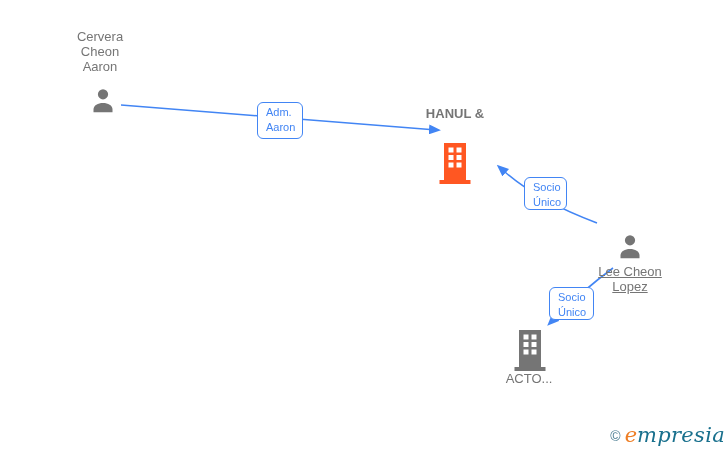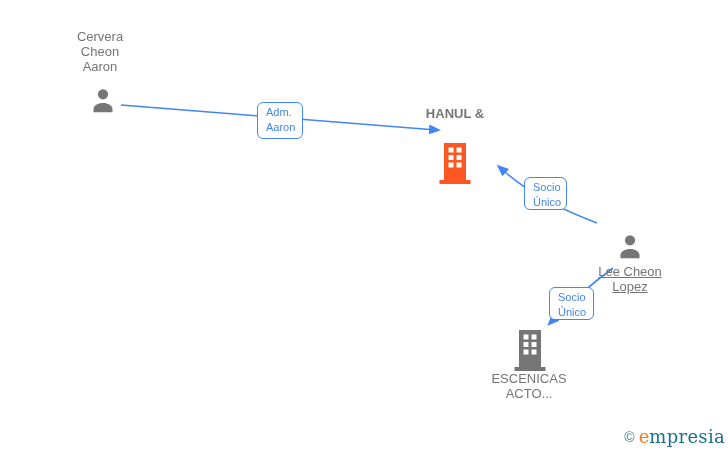--- a/index.html
+++ b/index.html
@@ -25,21 +25,21 @@
   .edge-label{
     position:absolute;box-sizing:border-box;background:#ffffff;
     border:1.5px solid var(--edge-blue);border-radius:6px;
     color:var(--edge-blue);font-size:11px;line-height:15px;
     padding:2px 0 0 8px;text-align:left;
   }
 
   .watermark{position:absolute;right:3px;bottom:3px;cursor:pointer;
     font-size:15px;white-space:nowrap;}
   .watermark .copy{color:var(--copyright-teal);font-size:14px;vertical-align:1px;}
-  .watermark .brand{font-family:"DejaVu Serif", serif;font-size:18px;}
+  .watermark .brand{font-family:"DejaVu Serif", serif;font-style:italic;font-size:21px;}
   .watermark .brand-e{color:var(--brand-orange);}
   .watermark .brand-rest{color:var(--brand-teal);letter-spacing:.3px;}
 </style>
 </head>
 <body>
 
 <div class="canvas">
 
   <svg id="arrows" viewBox="0 0 728 450" xmlns="http://www.w3.org/2000/svg">
     <defs>
@@ -96,21 +96,20 @@
       <rect class="body" x="8" y="0" width="22" height="37"></rect>
       <rect class="body" x="3.5" y="37" width="31" height="4"></rect>
       <rect class="win" x="12.5" y="4.5" width="5" height="5"></rect>
       <rect class="win" x="20.5" y="4.5" width="5" height="5"></rect>
       <rect class="win" x="12.5" y="12" width="5" height="5"></rect>
       <rect class="win" x="20.5" y="12" width="5" height="5"></rect>
       <rect class="win" x="12.5" y="19.5" width="5" height="5"></rect>
       <rect class="win" x="20.5" y="19.5" width="5" height="5"></rect>
     </svg>
     <div class="node-label" style="left:0;top:41px;width:142px;">
-      <div class="nline">ESCENICAS</div>
       <div class="nline">ACTO...</div>
     </div>
   </div>
 
   <div class="edge-label" style="left:257px;top:102px;width:46px;height:37px;">
     <div>Adm.</div>
     <div>Aaron</div>
   </div>
   <div class="edge-label" style="left:524px;top:177px;width:43px;height:33px;">
     <div>Socio</div>

